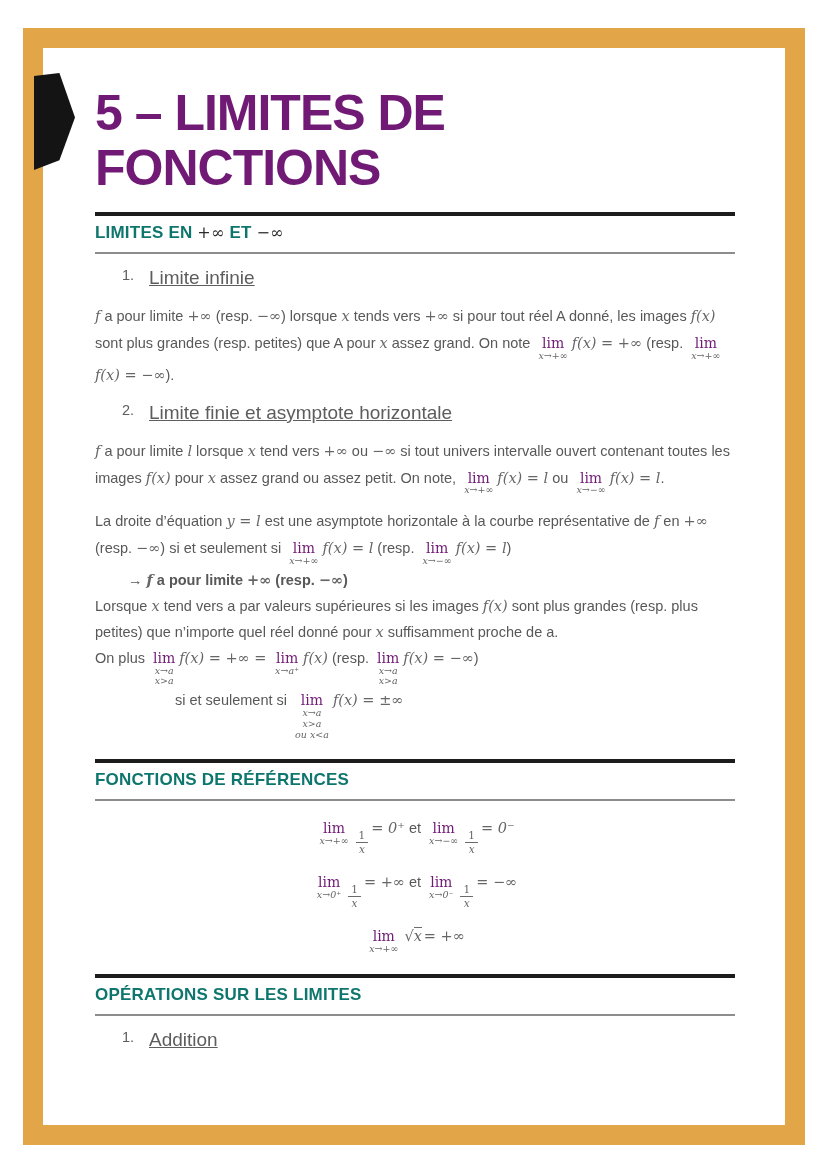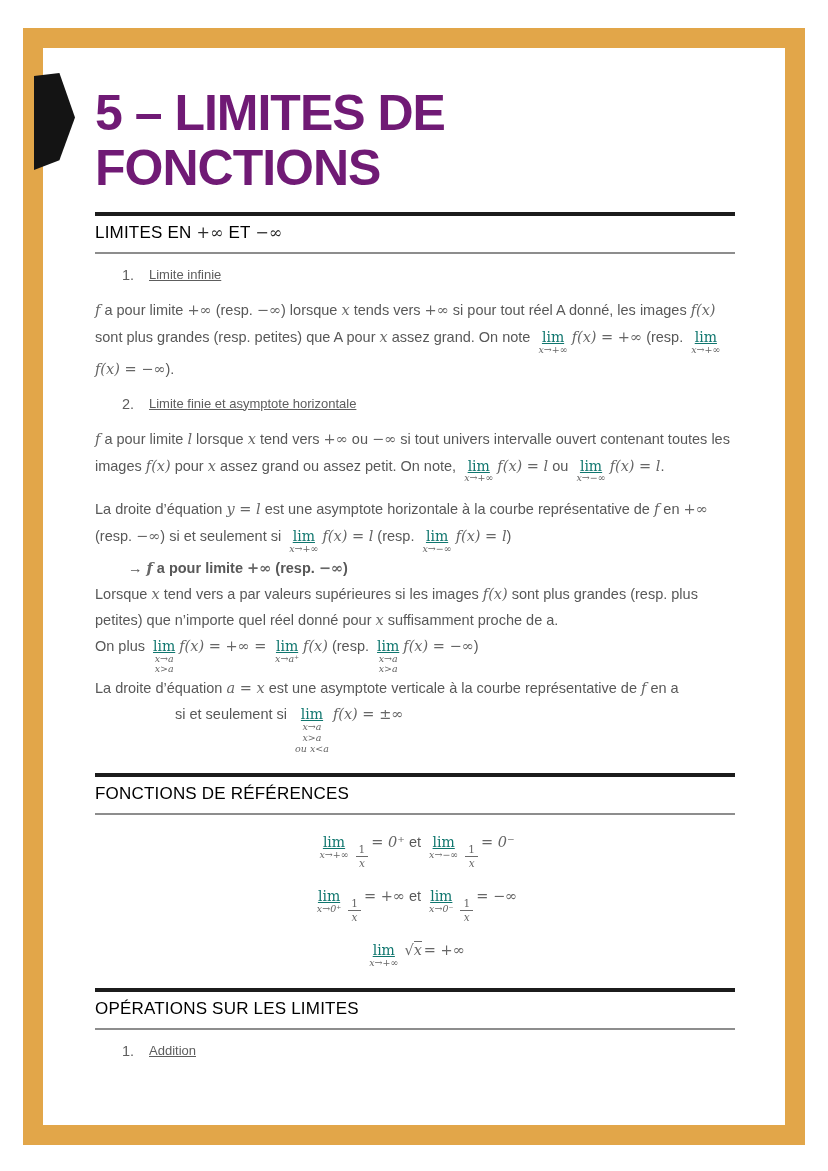--- a/index.html
+++ b/index.html
@@ -18,40 +18,40 @@
   .content{position:absolute;left:95px;top:0;width:640px;}
   .title{
     margin:86px 0 0 0;width:470px;
     font-size:50px;line-height:55px;font-weight:bold;color:#701a75;letter-spacing:-1px;
   }
   .sec-header{
     border-top:4px solid #1c1c1c;border-bottom:2px solid #8d8d8d;
     padding:7px 0 9px 0;
   }
   .sec-title{margin:0;font-size:17px;line-height:20px;letter-spacing:0.2px;font-weight:bold;}
-  .sec-title .rt{font-weight:normal;color:#000000;font-size:17px;}
+  .sec-title .rt{font-weight:bold;color:#0f766e;font-size:17px;}
   .sec-title .rm{font-family:"DejaVu Serif",serif;font-style:normal;font-weight:normal;color:#2b2b2b;font-size:16px;}
 
   .li{margin:13px 0 0 27px;display:flex;}
   .li-num{color:#5d5d5d;font-size:14.5px;width:27px;}
-  .li-label{color:#5d5d5d;font-size:13px;text-decoration:underline;}
+  .li-label{color:#5d5d5d;font-size:19px;text-decoration:underline;}
 
   .para{margin:14px 0 0 0;font-size:14.5px;line-height:27px;}
   .line{margin:0;font-size:14.5px;line-height:26px;}
   .mt10{margin-top:10px;}
   .mt14{margin-top:14px;}
   .mt12{margin-top:12px;}
   .indent1{margin-left:33px;font-weight:bold;}
   .indent2{margin-left:80px;}
 
   .rt{color:#585858;}
   .rm{font-family:"DejaVu Serif",serif;font-style:italic;color:#666;}
 
   .rlim{display:inline-flex;flex-direction:column;align-items:center;margin:0 4px;line-height:1;}
-  .limw{font-family:"DejaVu Serif",serif;font-style:normal;color:#0f766e;font-size:14px;line-height:1.05;text-decoration:underline;}
+  .limw{font-family:"DejaVu Serif",serif;font-style:normal;color:#701a75;font-size:14px;line-height:1.05;}
   .limu{font-family:"DejaVu Serif",serif;font-style:italic;color:#666;font-size:9.5px;line-height:1.15;}
 
   .rfrac{display:inline-flex;flex-direction:column;align-items:center;margin:0 3px;vertical-align:-0.45em;line-height:1;}
   .fnum{font-family:"DejaVu Serif",serif;color:#666;font-size:10.5px;border-bottom:1px solid #6b6b6b;padding:0 3px 1px 3px;}
   .fden{font-family:"DejaVu Serif",serif;font-style:italic;color:#666;font-size:10.5px;margin-top:1px;}
 
   .rsqrt{display:inline;margin:0 2px;}
   .radsym{font-family:"DejaVu Serif",serif;color:#666;font-style:normal;}
   .radicand{font-family:"DejaVu Serif",serif;font-style:italic;color:#666;border-top:1px solid #6b6b6b;}
 
@@ -116,21 +116,20 @@
           <span class="limu">x→a</span>
           <span class="limu">x&gt;a</span>
         </span><span class="rm">f(x) = +∞ = </span><span class="rlim">
           <span class="limw">lim</span>
           <span class="limu">x→a⁺</span>
         </span><span class="rm">f(x)</span><span class="rt"> (resp. </span><span class="rlim">
           <span class="limw">lim</span>
           <span class="limu">x→a</span>
           <span class="limu">x&gt;a</span>
         </span><span class="rm">f(x) = −∞</span><span class="rt">)</span></p>
-    <p class="line"><span class="rt">La droite d’équation </span><span class="rm">a = x</span><span class="rt"> est une asymptote verticale à la courbe représentative de </span><span class="rm">f</span><span class="rt"> en a</span></p>
     <p class="line indent2"><span class="rt">si et seulement si </span><span class="rlim">
           <span class="limw">lim</span>
           <span class="limu">x→a</span>
           <span class="limu">x&gt;a</span>
           <span class="limu">ou x&lt;a</span>
         </span><span class="rm">f(x) = ±∞</span></p>
   </section>
 
   <section>
     <header class="sec-header sh-mt18">

